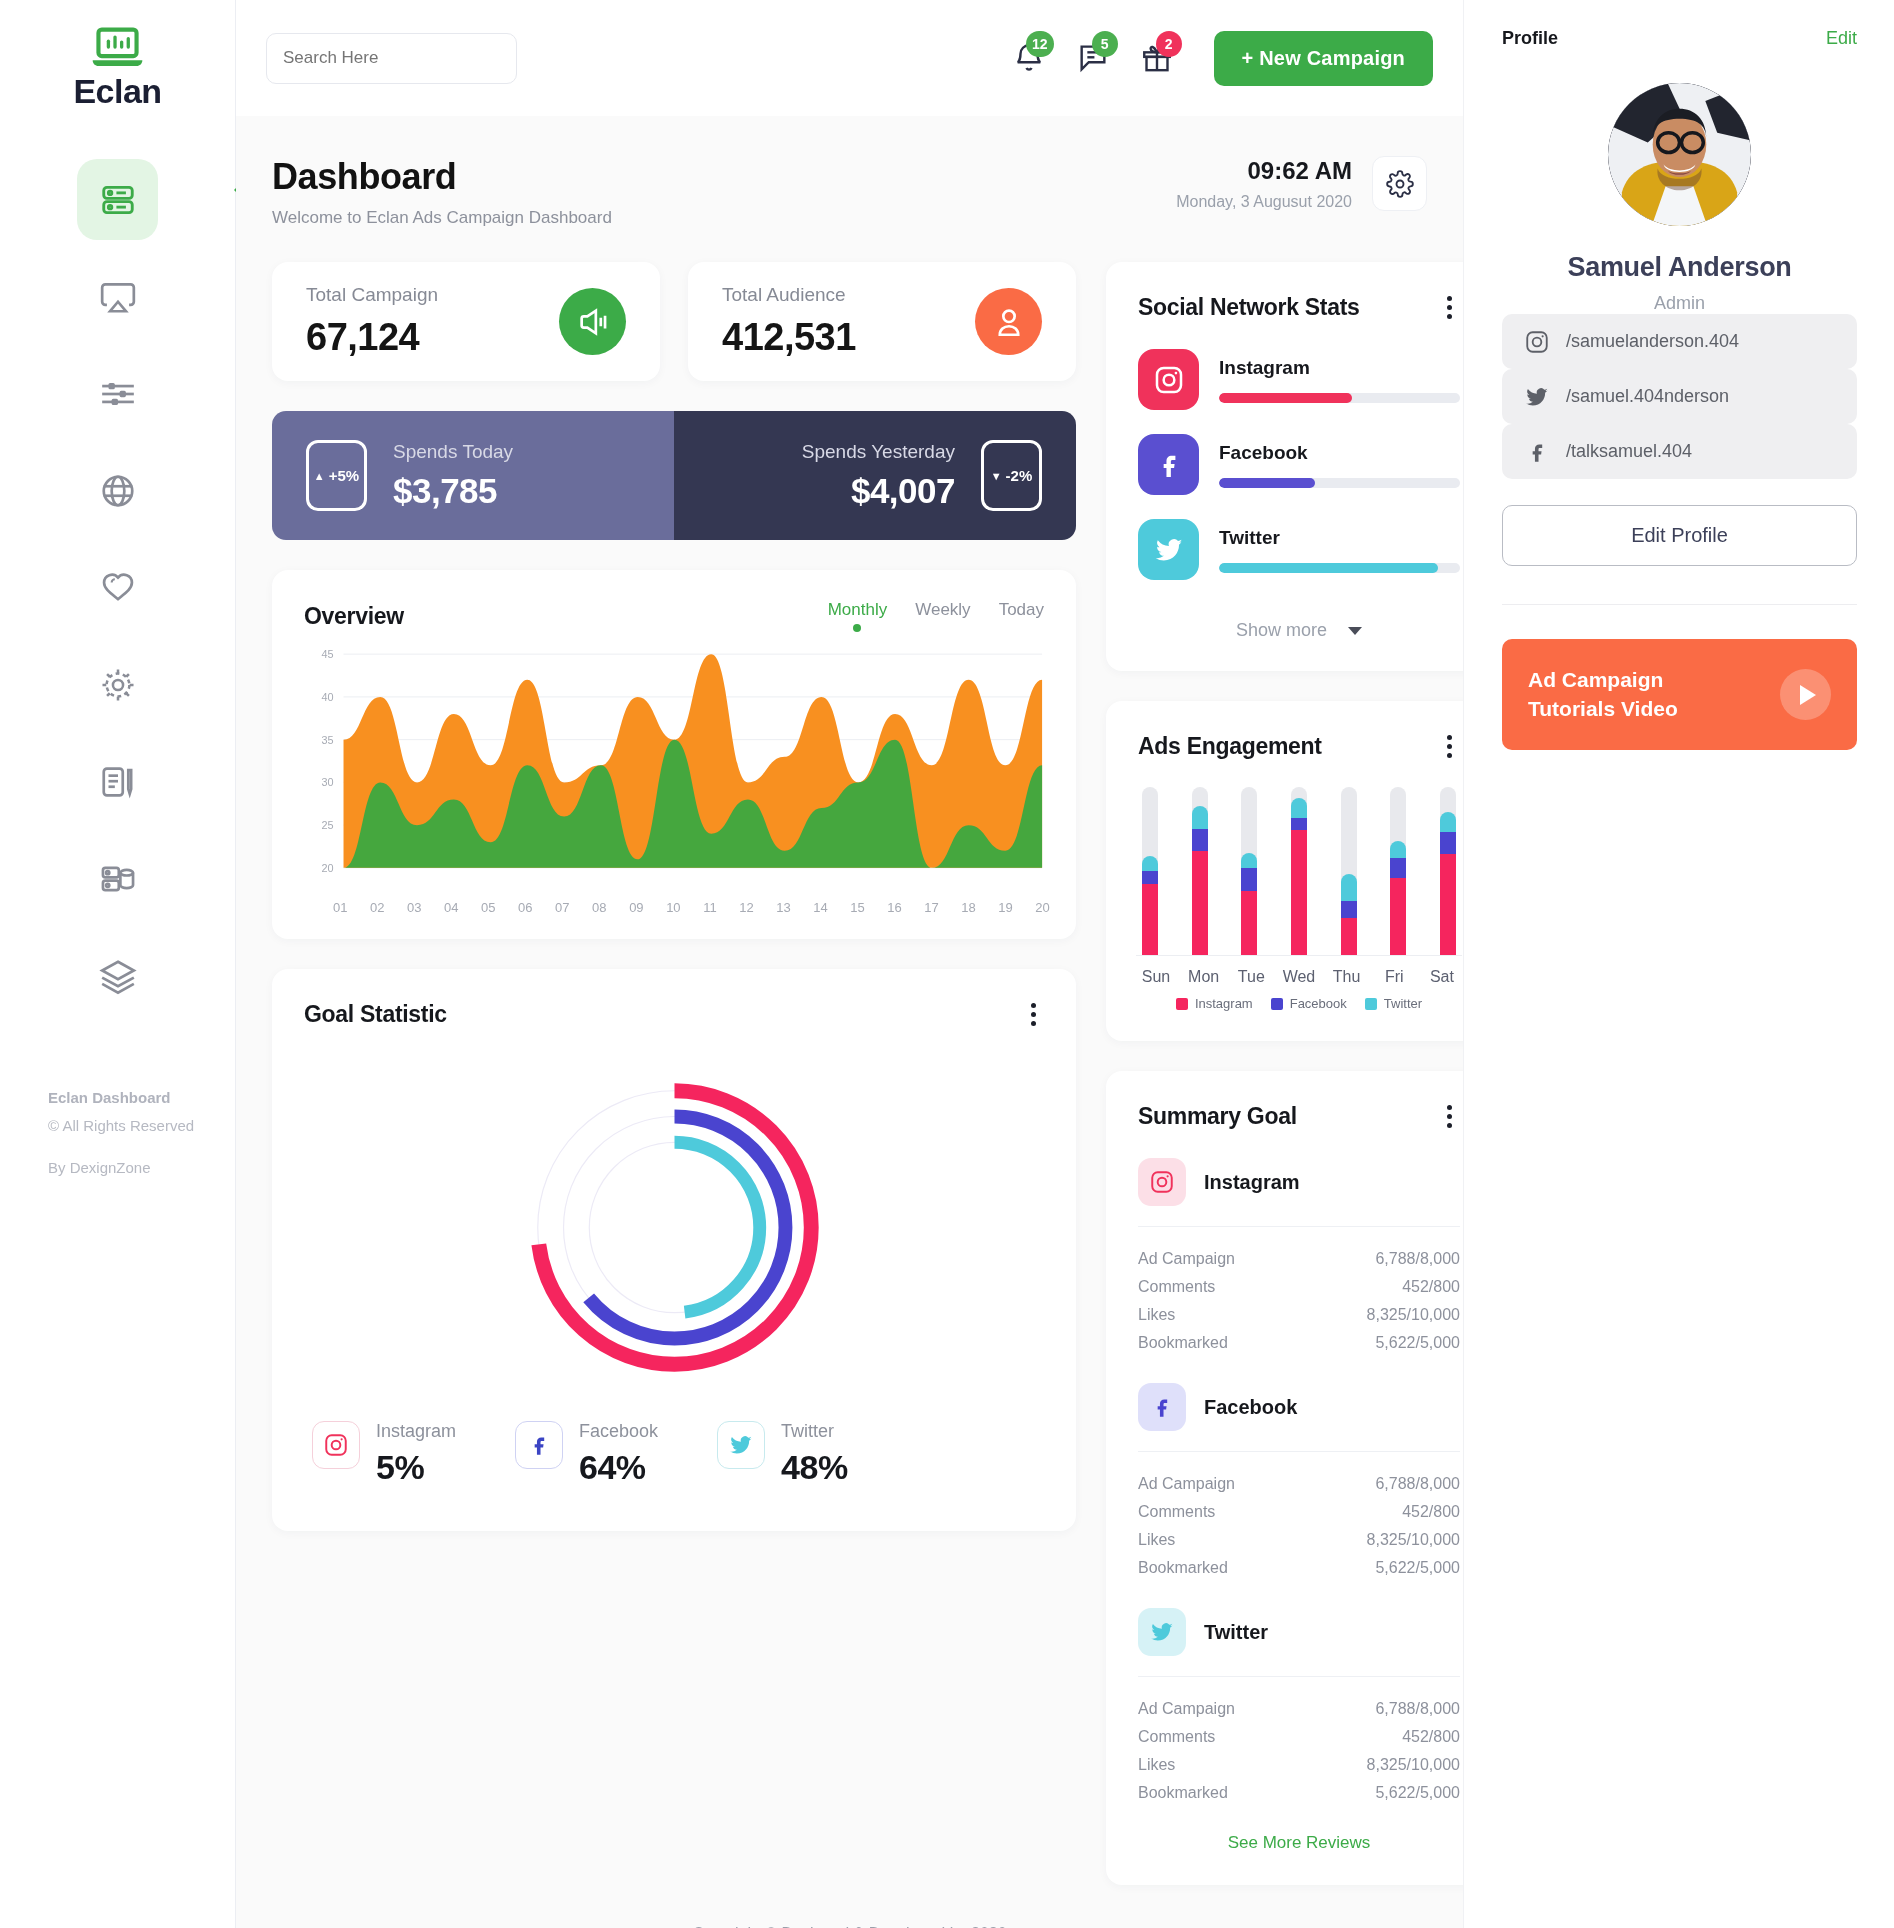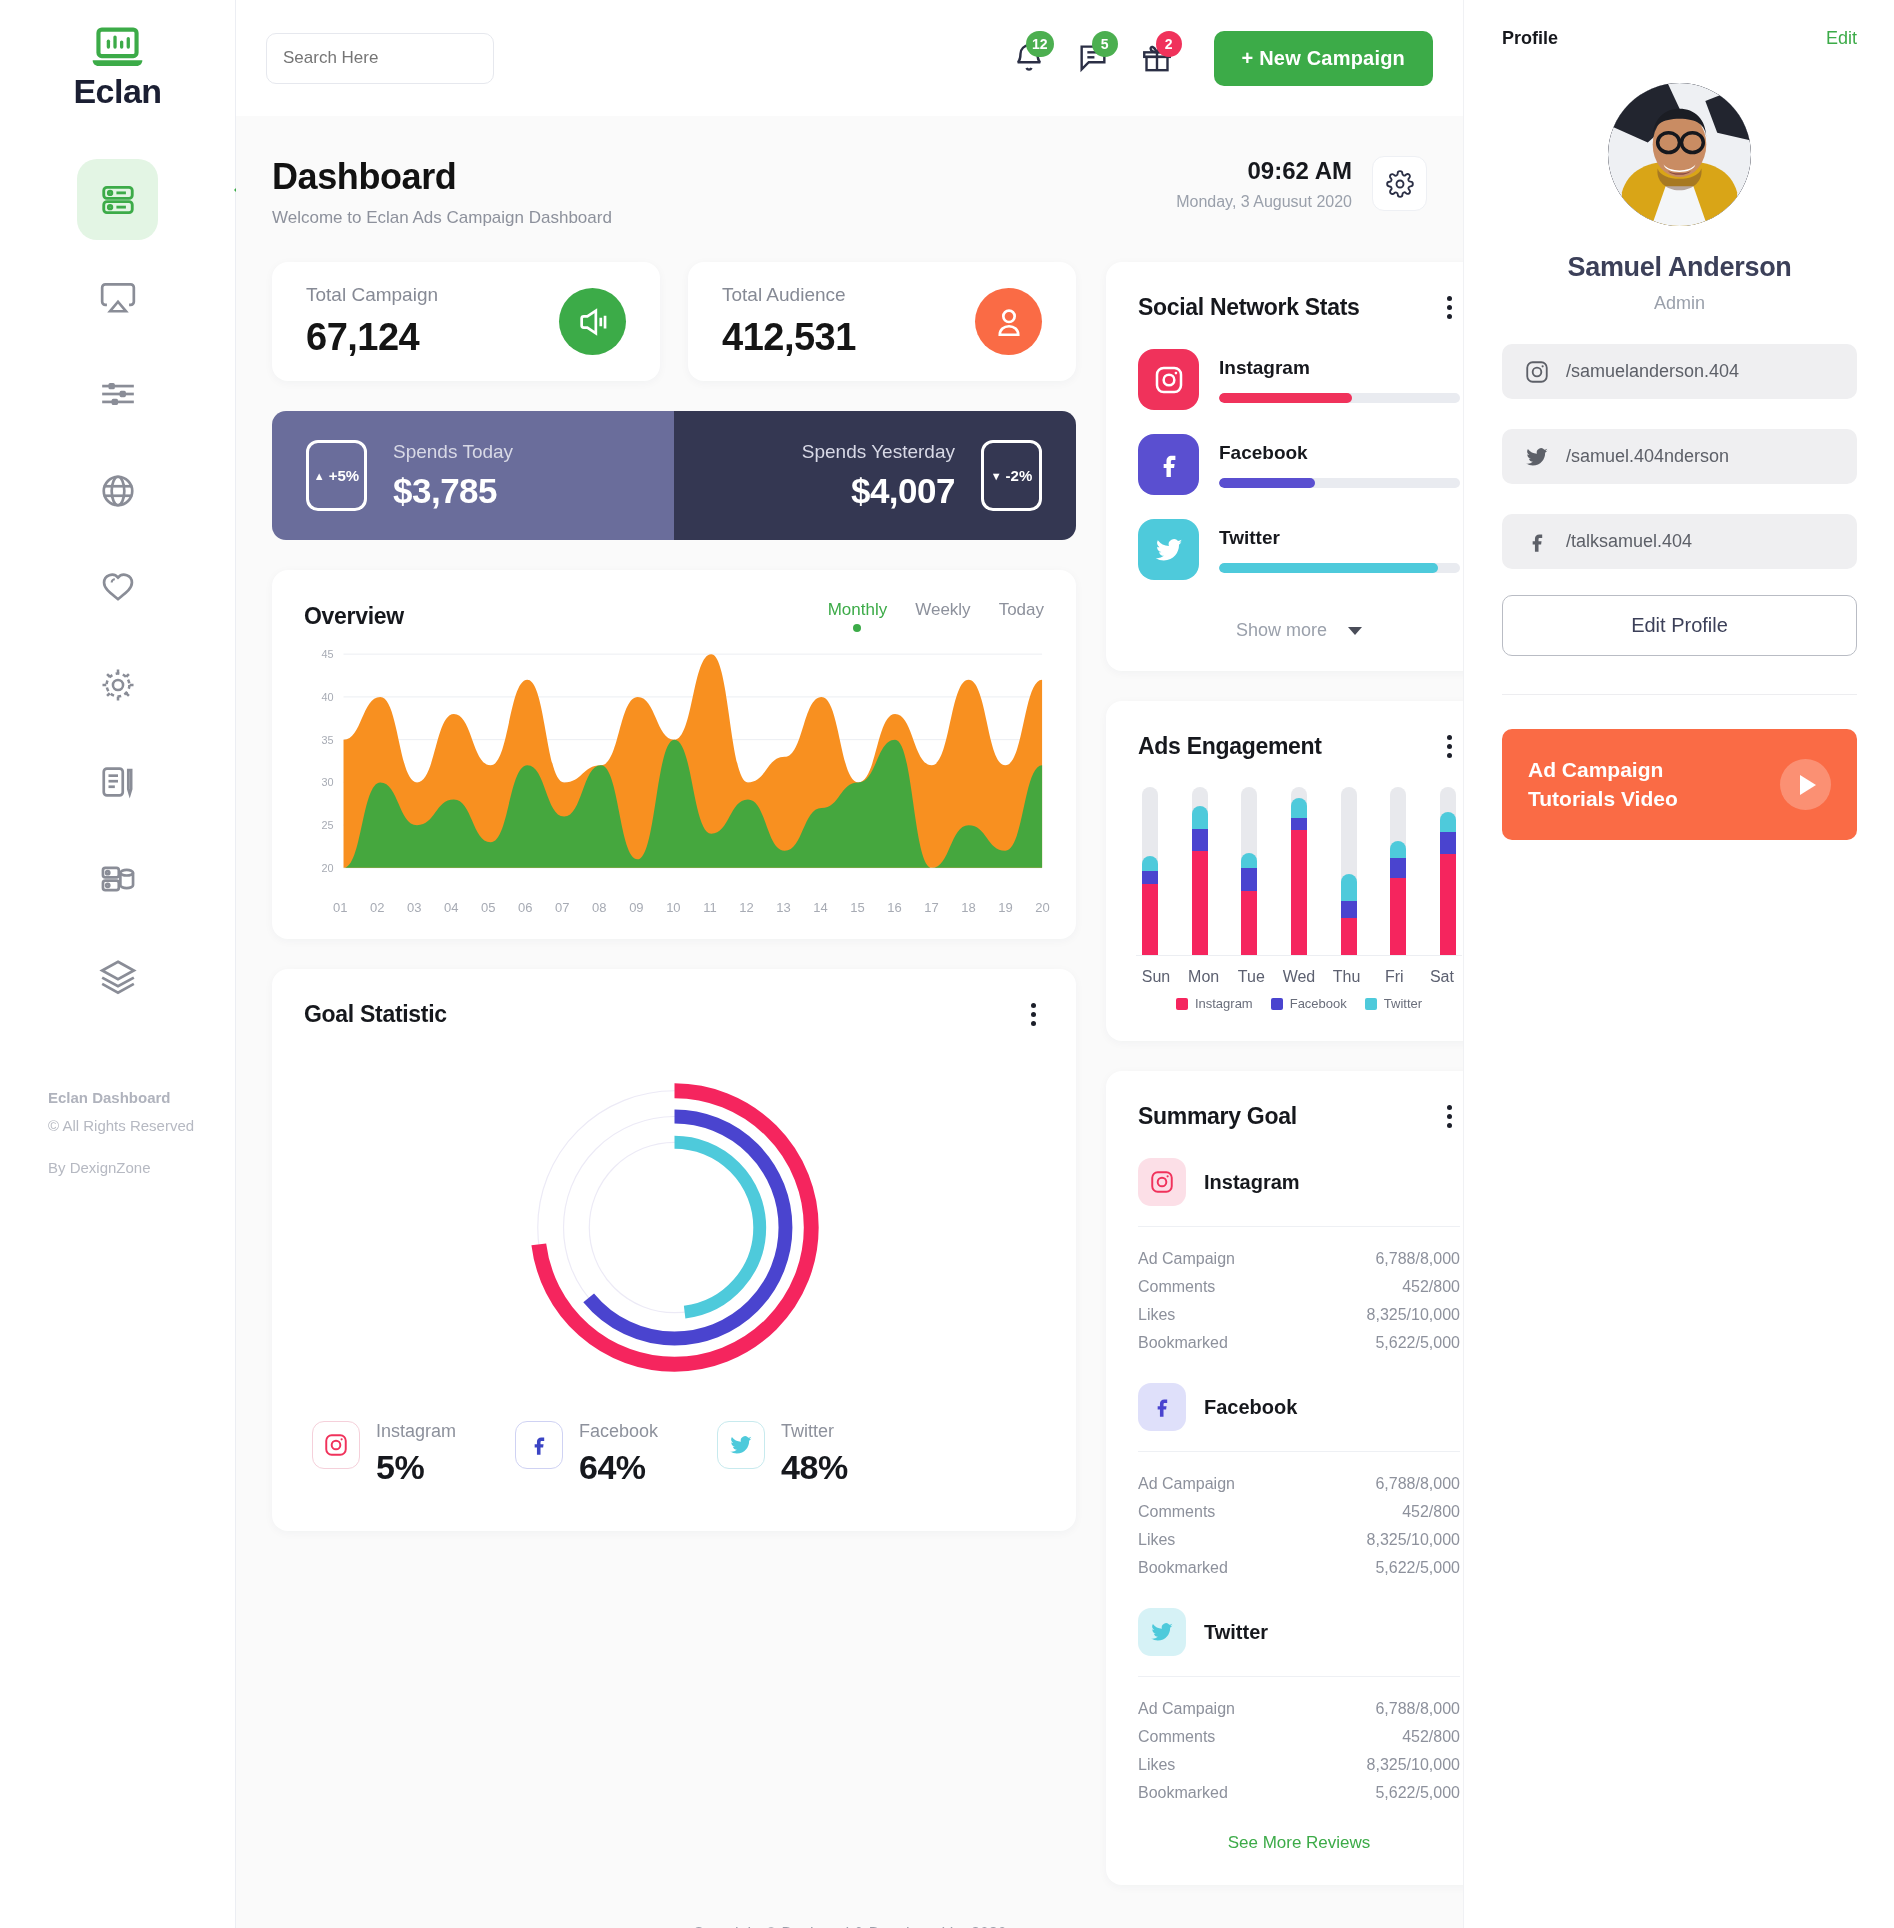--- a/index.html
+++ b/index.html
@@ -43,21 +43,21 @@
     border-right: 10px solid #3cab48;
   }
 
   
   .main { flex: 1 1 auto; display: flex; flex-direction: column; min-width: 0; position: relative; }
   .topbar {
     height: 119px; background: #fff; display: flex; align-items: center;
     padding: 0 30px 0 30px; gap: 18px;
   }
   .search-box {
-    width: 228px; height: 51px; border: 1px solid #e6e8ee; border-radius: 10px;
+    width: 251px; height: 51px; border: 1px solid #e6e8ee; border-radius: 10px;
     display: flex; align-items: center; padding: 0 16px; gap: 10px; background: #fff;
   }
   .search-box input {
     border: none; outline: none; flex: 1; font-size: 17px; color: #9aa0ab;
     font-family: "Liberation Sans", sans-serif; background: transparent;
   }
   .topbar-spacer { flex: 1 1 auto; }
   .icon-btn { position: relative; width: 46px; height: 46px; display: flex; align-items: center; justify-content: center; color: #2b2f45; }
   .icon-btn svg { width: 34px; height: 34px; }
   .badge {
@@ -210,21 +210,21 @@
   }
   .prof-head { display: flex; align-items: center; justify-content: space-between; }
   .prof-title { font-size: 18px; font-weight: 700; color: #16181d; }
   .prof-edit { font-size: 18px; color: #3cab48; }
   .avatar-wrap { display: flex; justify-content: center; margin-top: 34px; }
   .avatar { width: 143px; height: 143px; border-radius: 50%; overflow: hidden; position: relative; background: #1e2230; }
   .prof-name { text-align: center; font-size: 27px; font-weight: 700; color: #3c4059; margin-top: 26px; letter-spacing: -0.3px; }
   .prof-role { text-align: center; font-size: 18px; color: #9aa0ab; margin-top: 10px; }
   .handle {
     height: 55px; background: #efeff1; border-radius: 10px; display: flex; align-items: center;
-    gap: 16px; padding: 0 22px; margin-top: 30px; color: #5d6068; font-size: 18px;
+    gap: 16px; padding: 0 22px; margin-top: 0; color: #5d6068; font-size: 18px;
   }
   .handle svg { width: 26px; height: 26px; flex: 0 0 26px; }
   .edit-profile-btn {
     width: 100%; height: 61px; border: 1px solid #b9bcc4; border-radius: 10px; background: #fff;
     font-size: 20px; color: #3c4059; margin-top: 26px; font-family: "Liberation Sans", sans-serif;
   }
   .prof-div { height: 1px; background: #ededf0; margin: 38px 0 34px 0; }
   .tutorial {
     height: 111px; background: #fa6b45; border-radius: 10px; display: flex;
     align-items: center; justify-content: space-between; padding: 0 26px;

